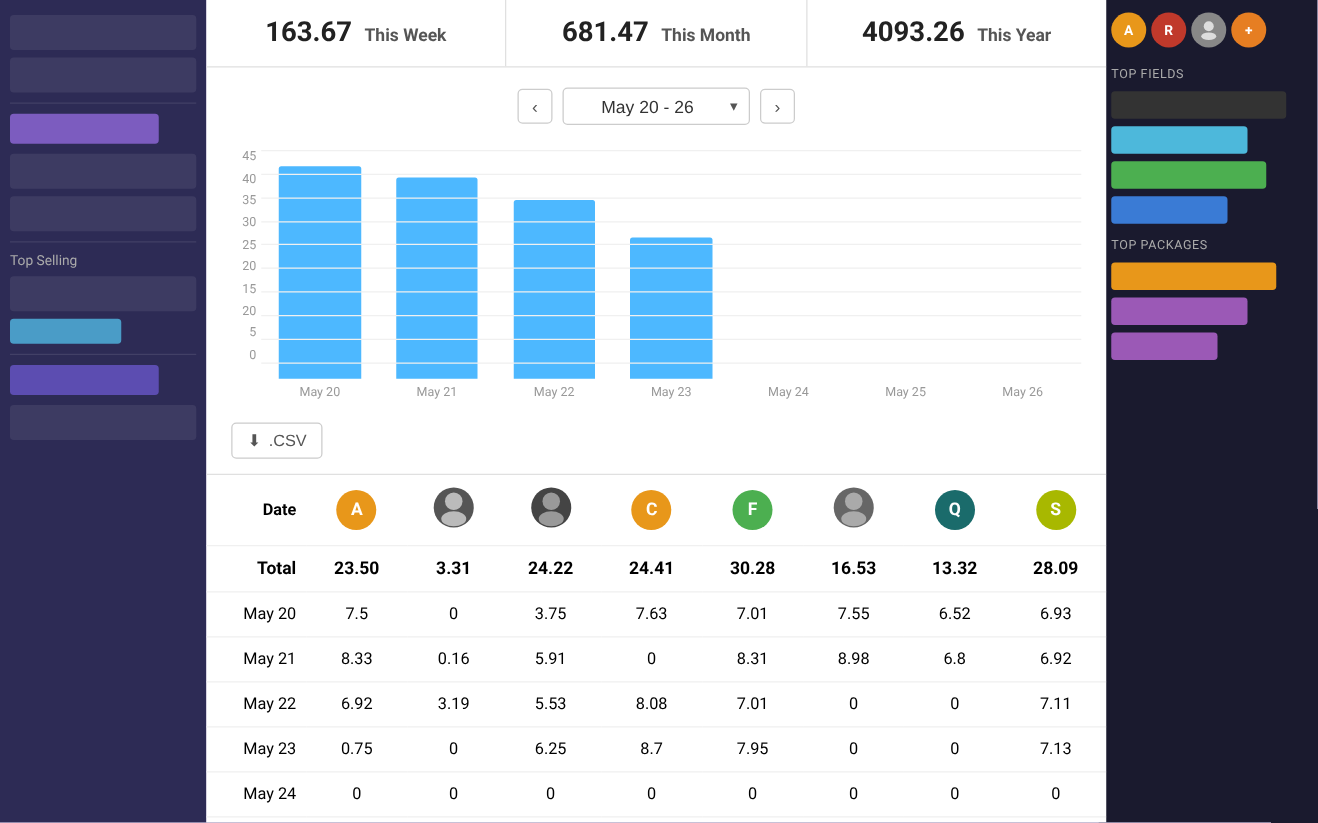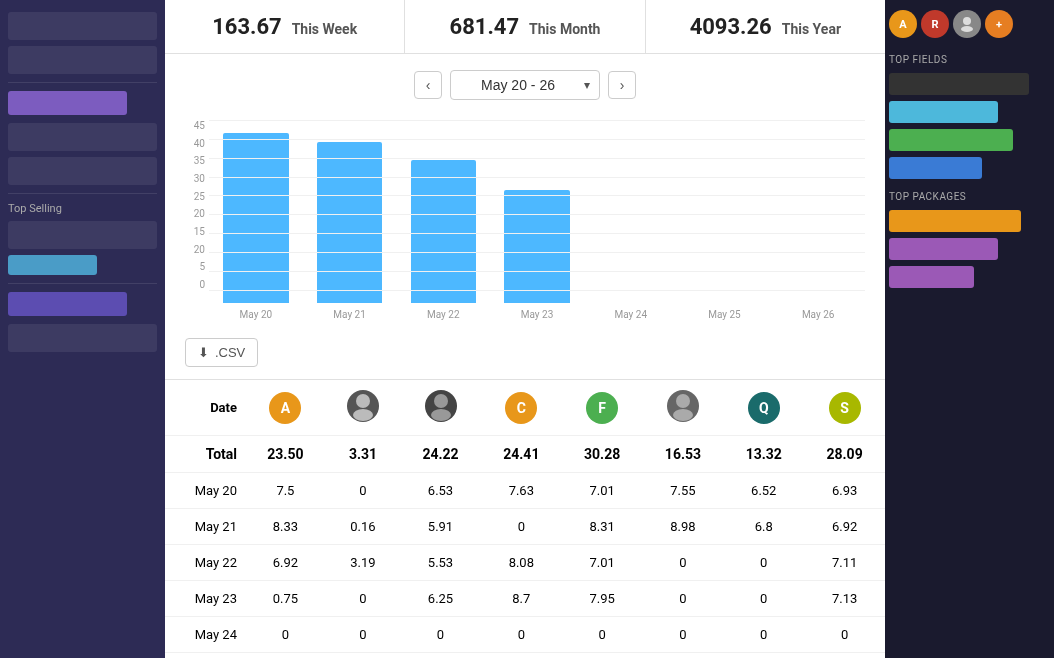--- a/index.html
+++ b/index.html
@@ -497,21 +497,21 @@
           <td>30.28</td>
           <td>16.53</td>
           <td>13.32</td>
           <td>28.09</td>
         </tr>
 
         <tr>
           <td>May 20</td>
           <td>7.5</td>
           <td>0</td>
-          <td>6.53</td>
+          <td>3.75</td>
           <td>7.63</td>
           <td>7.01</td>
           <td>7.55</td>
           <td>6.52</td>
           <td>6.93</td>
         </tr>
 
         <tr>
           <td>May 21</td>
           <td>8.33</td>

